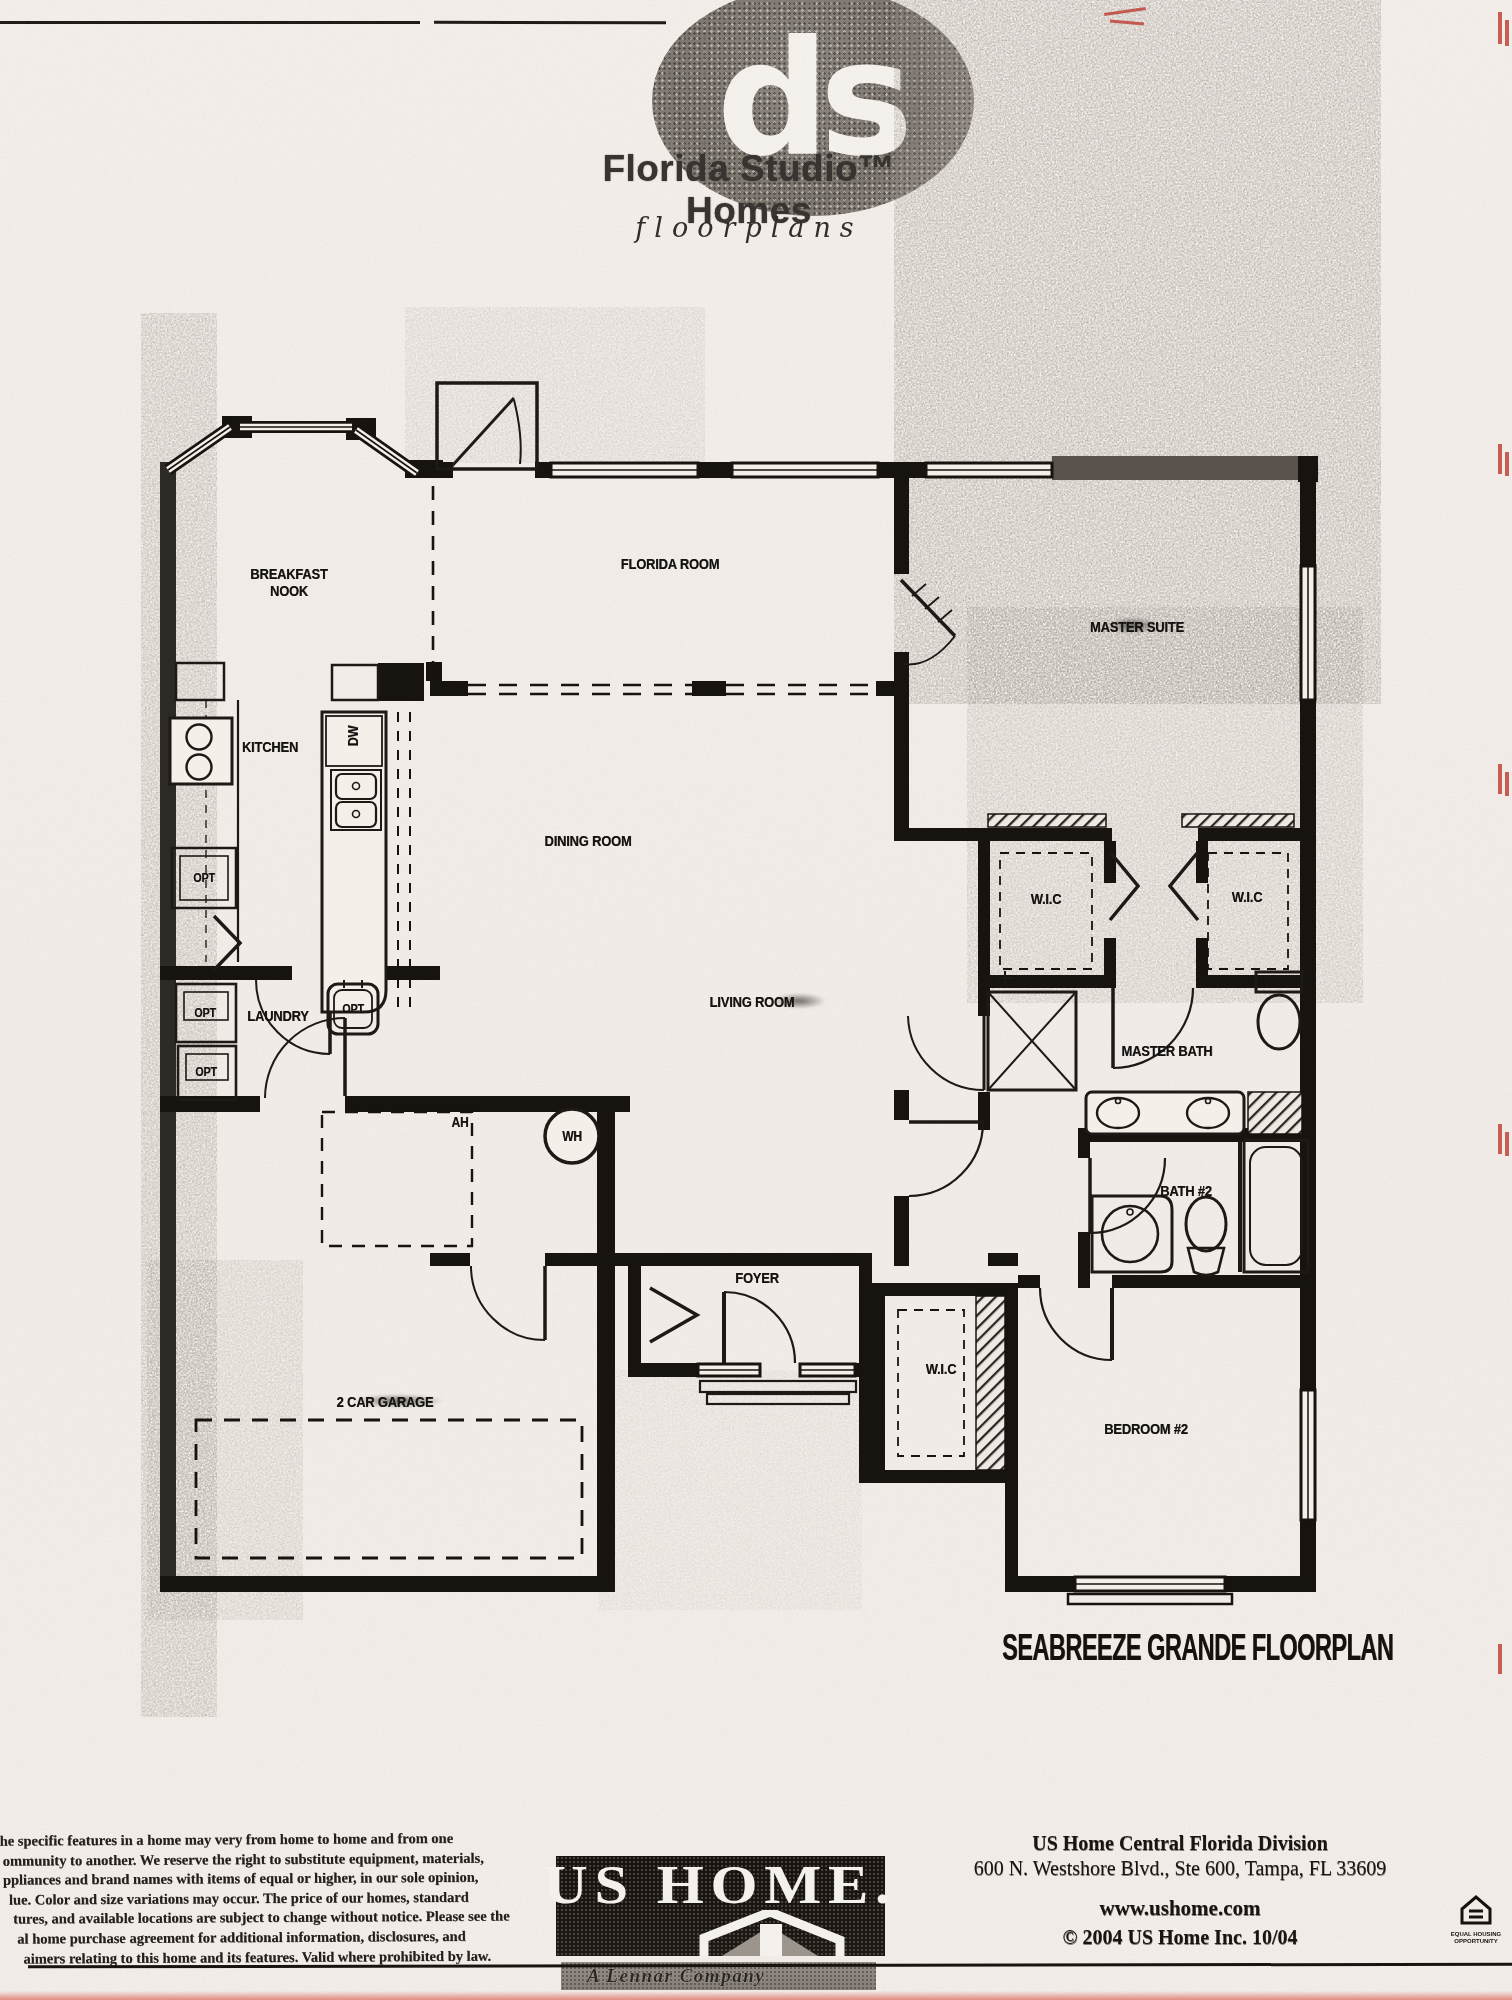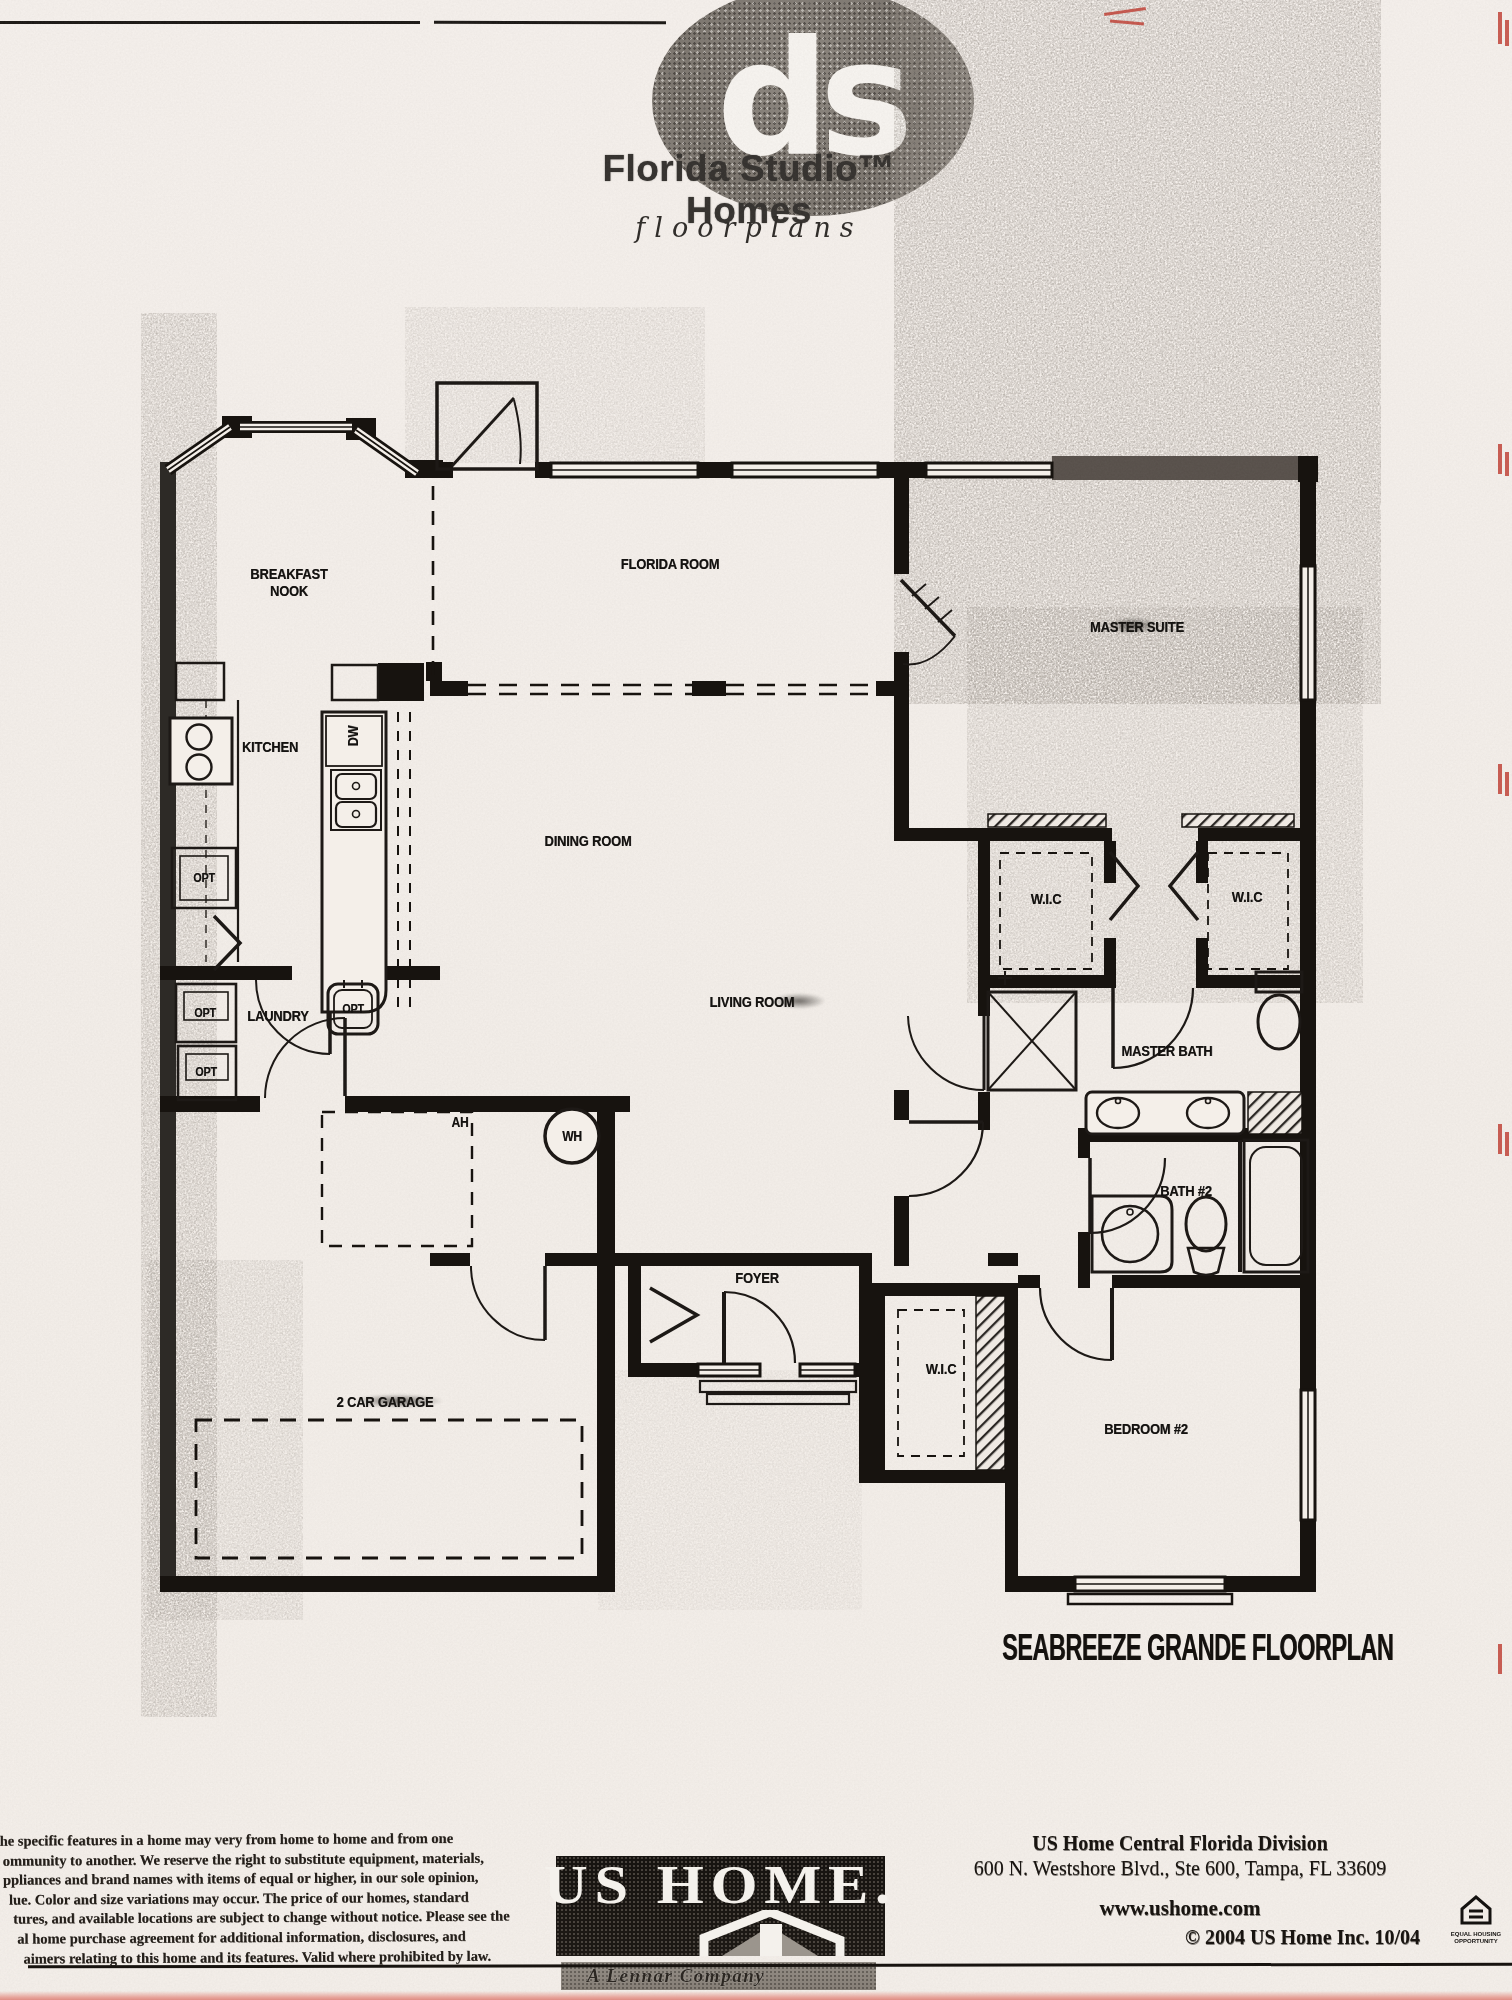--- a/index.html
+++ b/index.html
@@ -57,21 +57,21 @@
       background-image:radial-gradient(rgba(40,36,32,.4) 1px,transparent 1.3px),
         linear-gradient(#938d85,#867f77);background-size:4px 4px,100% 100%;
       font:italic bold 19px/27px "Liberation Serif",serif;color:#2c2722;letter-spacing:1.5px;
       padding-left:26px;text-shadow:0 0 1px rgba(245,242,238,.8);box-sizing:border-box;}
   .address{position:absolute;left:940px;top:1832px;width:480px;text-align:center;
       font-family:"Liberation Serif",serif;color:#181410;
       text-shadow:.4px .5px .5px rgba(24,20,16,.5);}
   .addr1{font-size:20px;font-weight:bold;}
   .addr2{font-size:20px;font-weight:normal;margin-top:2px;}
   .addr3{font-size:21px;font-weight:bold;margin-top:16px;}
-  .addr4{font-size:20px;font-weight:bold;margin-top:5px;text-align:right;}
+  .addr4{font-size:20px;font-weight:bold;margin-top:5px;}
   .eho{position:absolute;left:1446px;top:1894px;width:60px;text-align:center;}
   .eho-text{font:bold 6px/7px "Liberation Sans",sans-serif;color:#141210;white-space:pre-line;margin-top:1px;}
   
   .redmark{position:absolute;background:#bd3a2e;opacity:.8;}
   .pink-bottom{position:absolute;left:0;bottom:0;width:100%;height:9px;
       background:linear-gradient(180deg,rgba(231,165,156,0),#e7a59c 70%,#de8d84);}
 </style>
 </head>
 <body>
 

